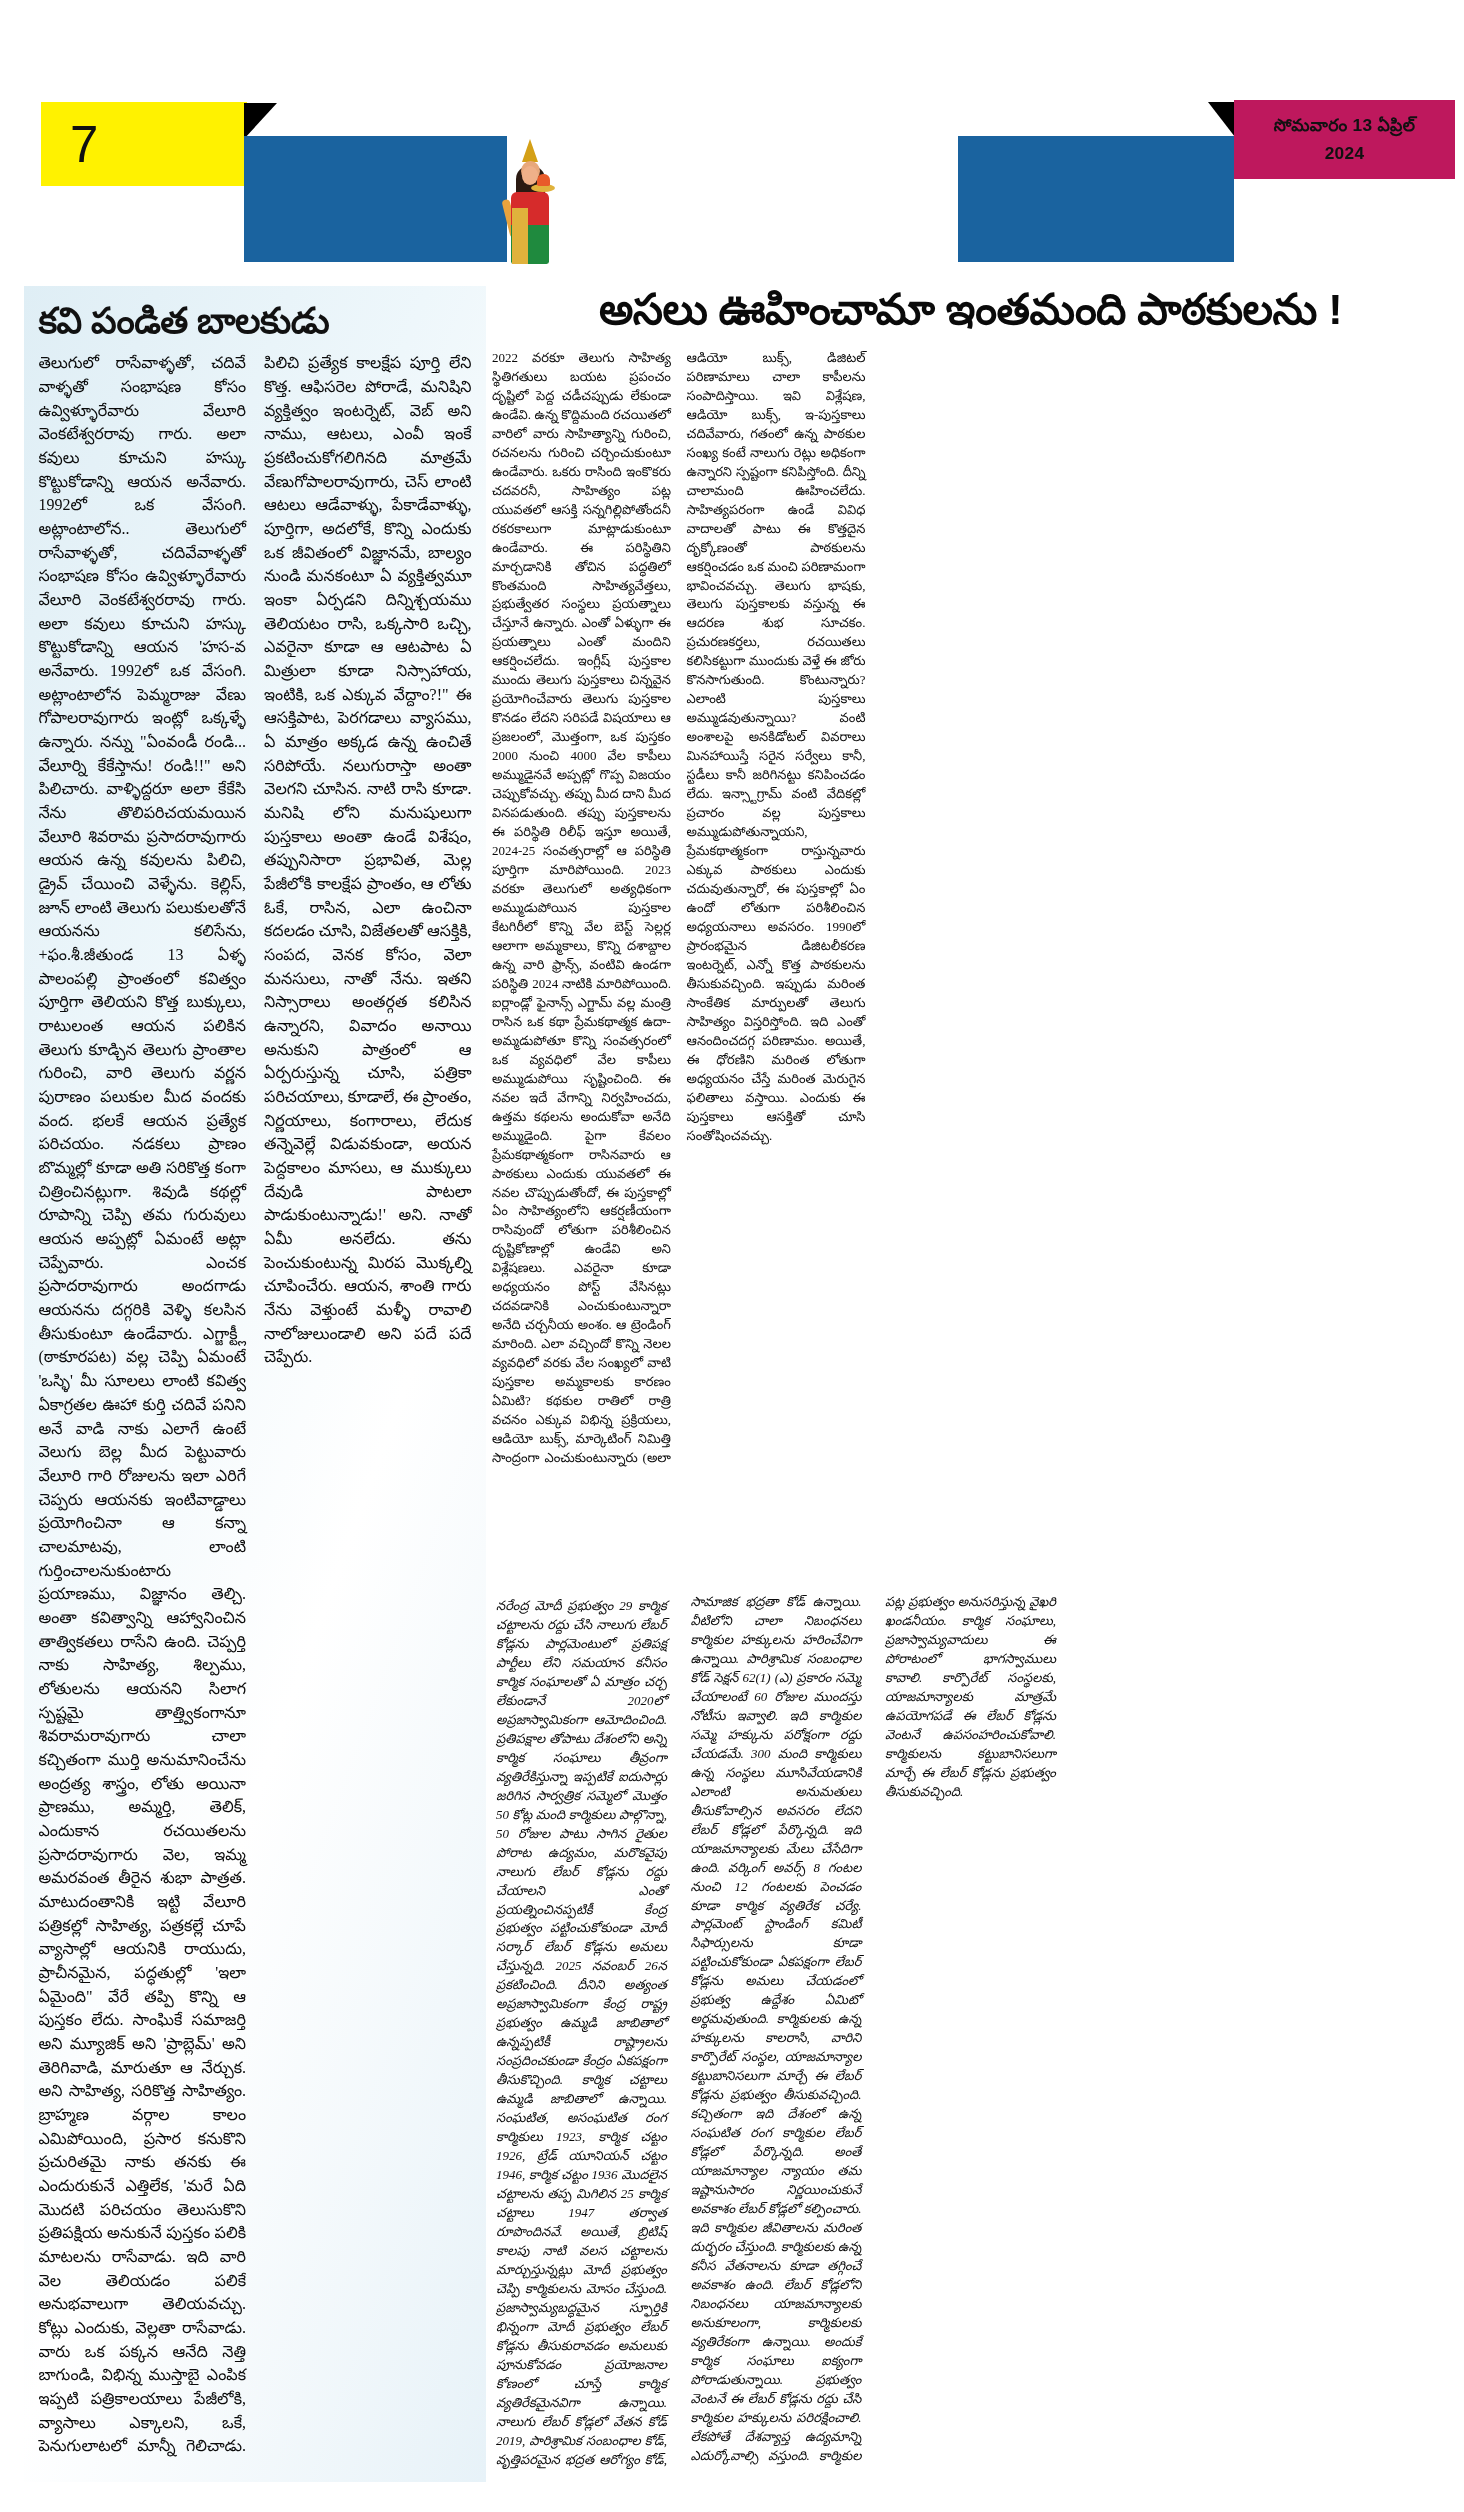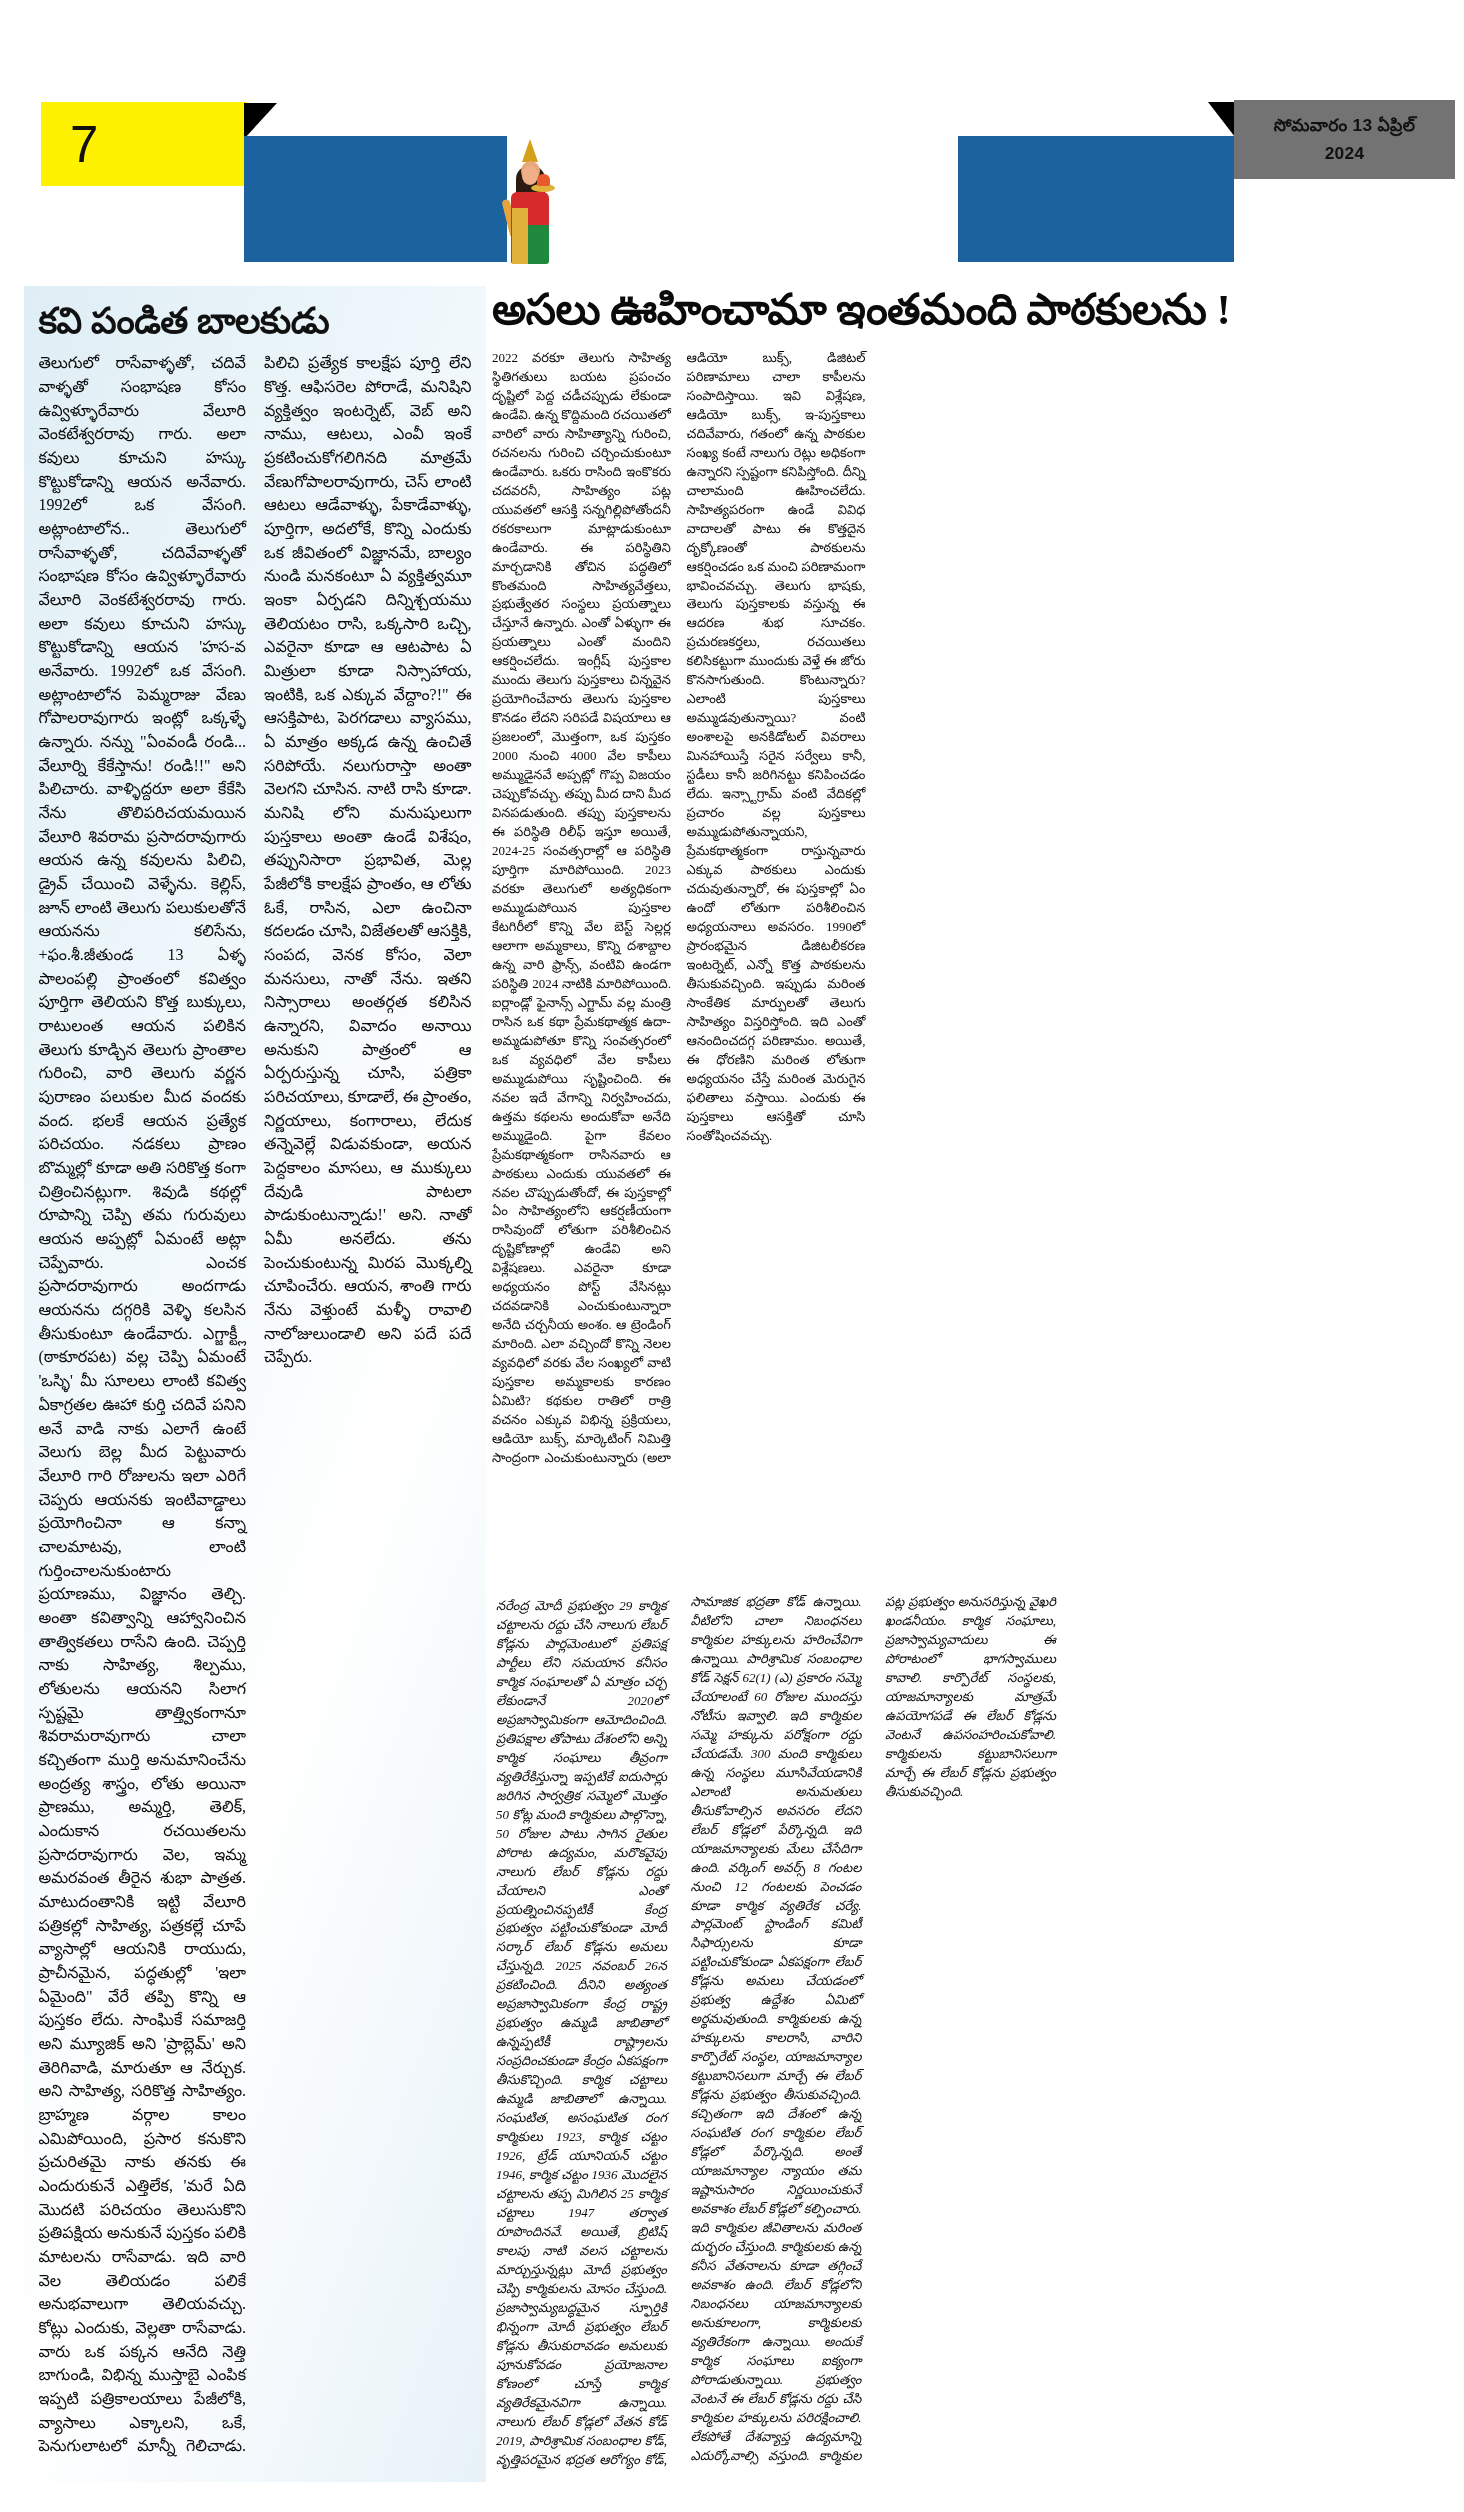--- a/index.html
+++ b/index.html
@@ -63,21 +63,21 @@
     position: absolute;
     left: 958px; top: 136px;
     width: 276px; height: 126px;
     background: #1a639f;
   }
 
   .date-box {
     position: absolute;
     left: 1234px; top: 100px;
     width: 221px; height: 79px;
-    background: #737373;
+    background: #be185d;
     display: flex;
     flex-direction: column;
     align-items: center;
     justify-content: center;
     gap: 4.8px;
   }
   .date-line {
     font-size: 17.3px;
     font-weight: 700;
     color: #111;
@@ -232,24 +232,25 @@
     position: absolute;
     left: 492px; top: 286px;
     width: 957px;
     height: 1196px;
   }
   .main-headline {
     font-size: 43px;
     font-weight: 700;
     color: #0a0a0a;
     line-height: 1.1;
+    text-align: center;
     letter-spacing: -0.6px;
     white-space: nowrap;
     margin-bottom: 15.6px;
-    font-family: Liberation Serif, serif;
+    font-family: Liberation Sans, sans-serif;
   }
   .main-cols {
     column-count: 5;
     column-gap: 15.6px;
     column-fill: auto;
     height: 1136px;
     font-size: 13px;
     line-height: 1.46;
     text-align: justify;
     color: #0a0a0a;

